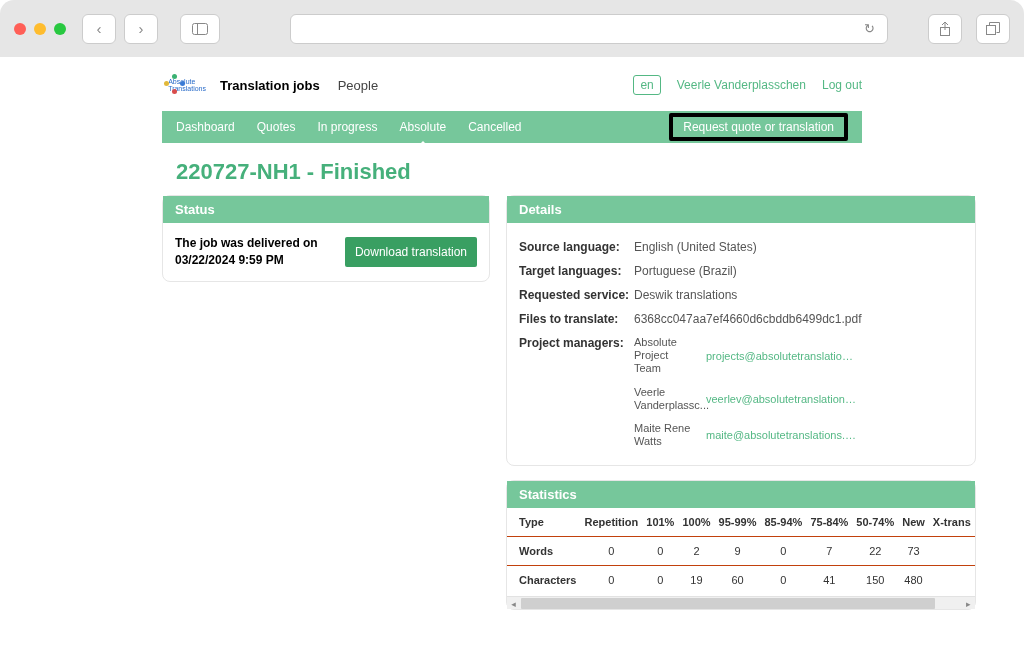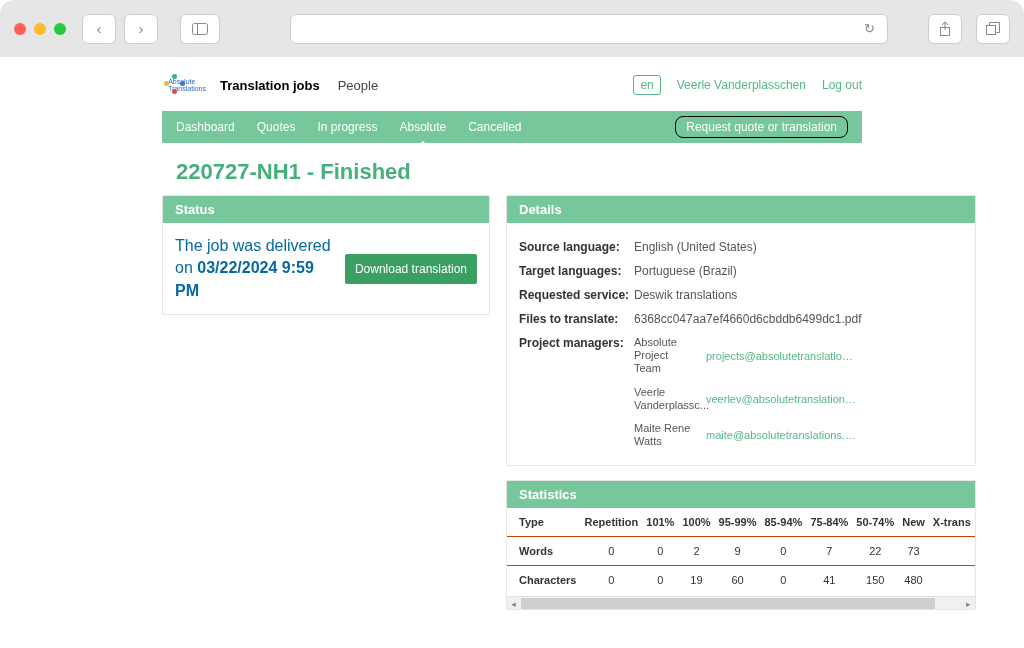--- a/index.html
+++ b/index.html
@@ -26,30 +26,30 @@
 .top-links { display:flex; gap: 18px; margin-left: 14px; font-size:13px;}
 .top-links a { color:#444; text-decoration:none; }
 .top-links a.active { color:#000000; font-weight:600; }
 .top-right { margin-left:auto; display:flex; align-items:center; gap:16px; font-size:12px;}
 .lang-pill { border:1px solid #54b884; color:#54b884; padding: 2px 6px; border-radius:3px; font-size:12px;}
 .top-right a { color:#54b884; text-decoration:none; }
 .navbar { background:#76c79b; height: 32px; display:flex; align-items:center; padding: 0 14px; color:#fff; font-size:12px; }
 .navbar .tabs { display:flex; gap: 22px; }
 .navbar .tabs a { color:#fff; text-decoration:none; position:relative; }
 .navbar .tabs a.active::after { content:''; position:absolute; bottom:-12px; left:50%; transform:translateX(-50%); border:5px solid transparent; border-bottom-color:#fff; }
-.navbar .cta { margin-left:auto; border:1px solid #000000; padding: 3px 10px; border-radius:8px; font-size:12px; }
+.navbar .cta { margin-left:auto; border:4px solid #000000; padding: 3px 10px; border-radius:2px; font-size:12px; }
 .page-title { color:#46b07b; font-size:22px; font-weight:700; margin: 16px 14px 10px; }
 .cols { display:flex; gap: 16px; padding: 0 0 20px 0; align-items:flex-start;}
 .col-left { flex: 0 0 328px; }
 .col-right { flex: 1; }
-.panel { border:1px solid #e6e6e6; border-radius:2px; margin-bottom: 14px; background:#fff; }
+.panel { border:1px solid #e6e6e6; border-radius:8px; margin-bottom: 14px; background:#fff; }
 .panel-header { background:#76c79b; color:#fff; font-weight:600; padding: 6px 12px; font-size:13px;}
 .panel-body { padding: 12px; font-size:12px; }
 .status-row { display:flex; gap:8px; align-items:center; }
-.status-text { font-size:16px; color:#0369a1; line-height:1.4; flex:1; }
+.status-text { font-size:12px; color:#000000; line-height:1.4; flex:1;font-weight:bold; }
 .download-btn { background:#399f62; color:#fff; border:none; padding: 8px 10px; font-size:12px; border-radius:2px; cursor:pointer; }
 .detail-row { display:flex; padding: 5px 0; font-size:12px; }
 .detail-label { width: 115px; font-weight:700; color:#333; }
 .detail-value { flex:1; color:#555; }
 .pm-list { display:flex; flex-direction:column; gap:10px; }
 .pm-item { display:flex; align-items:center; gap: 10px; font-size:11px; }
 .pm-name { width: 62px; color:#555; line-height:1.2; }
 .pm-email { color:#54b884; font-size:11px; text-decoration:none; white-space:nowrap; overflow:hidden; text-overflow:ellipsis; max-width: 150px;}
 .stats-wrap { overflow-x:auto; }
 .stats-table { width: 100%; font-size:11px; border-collapse:collapse; min-width: 340px;}

